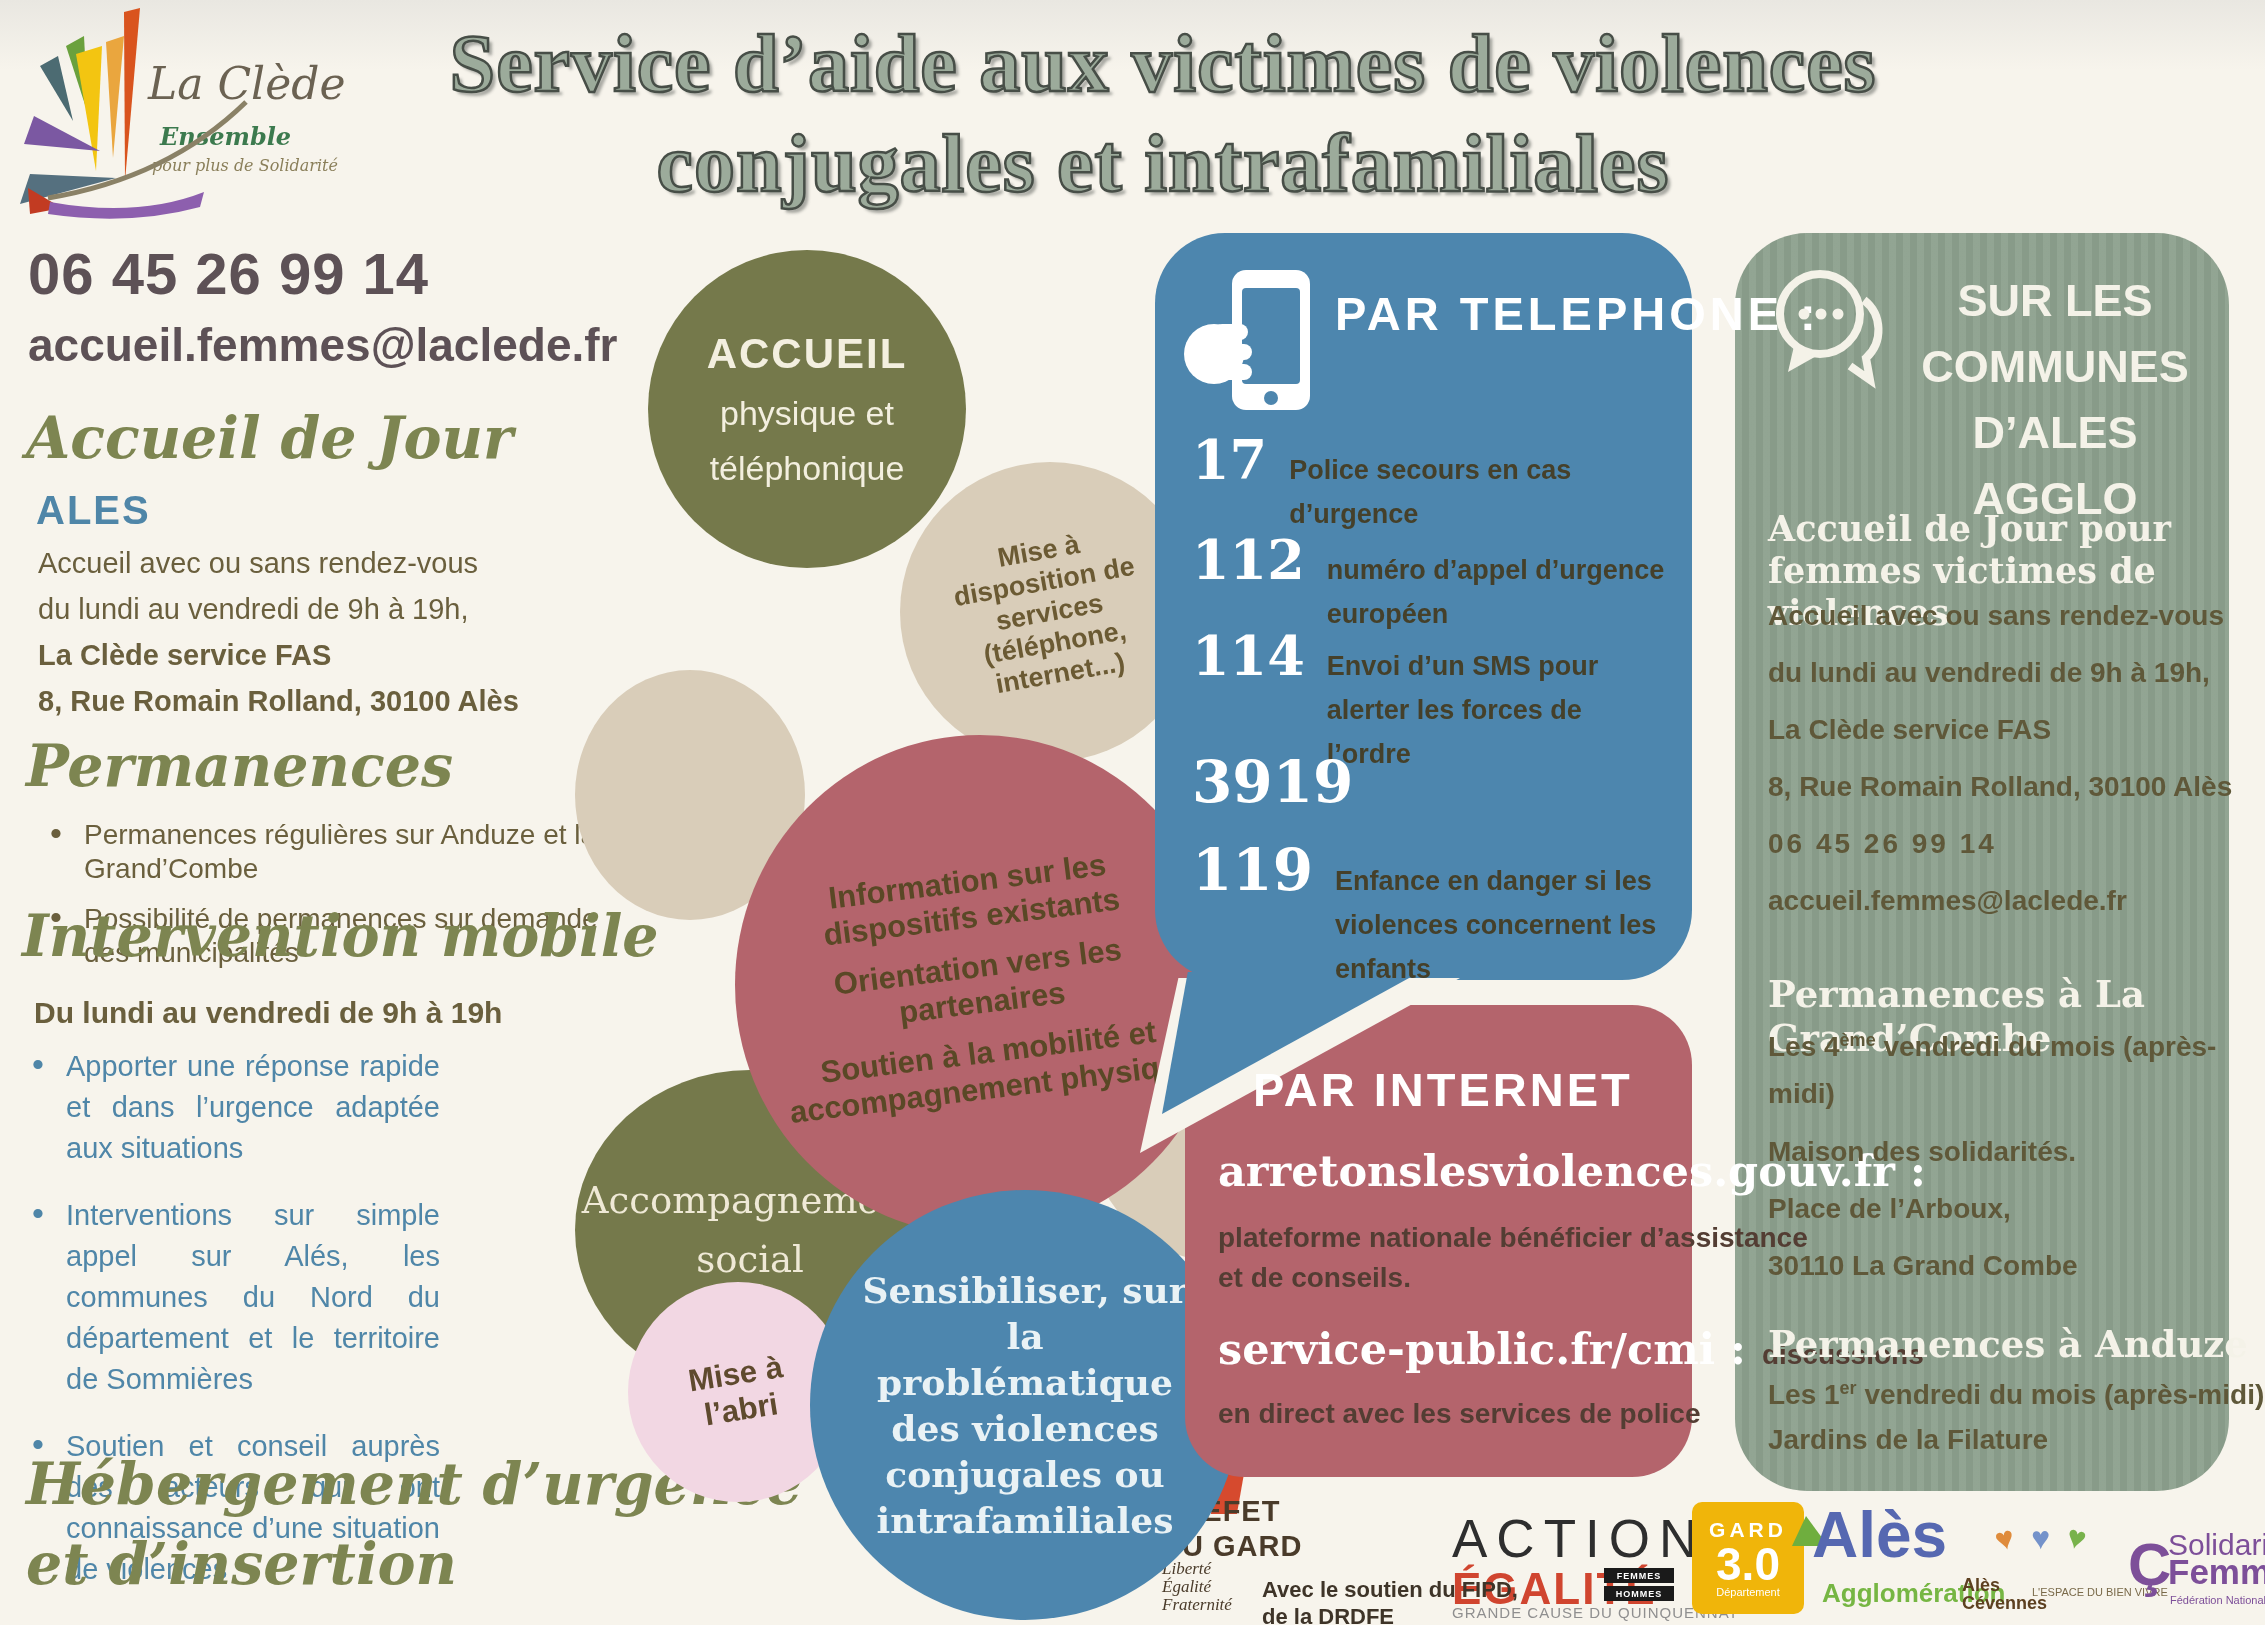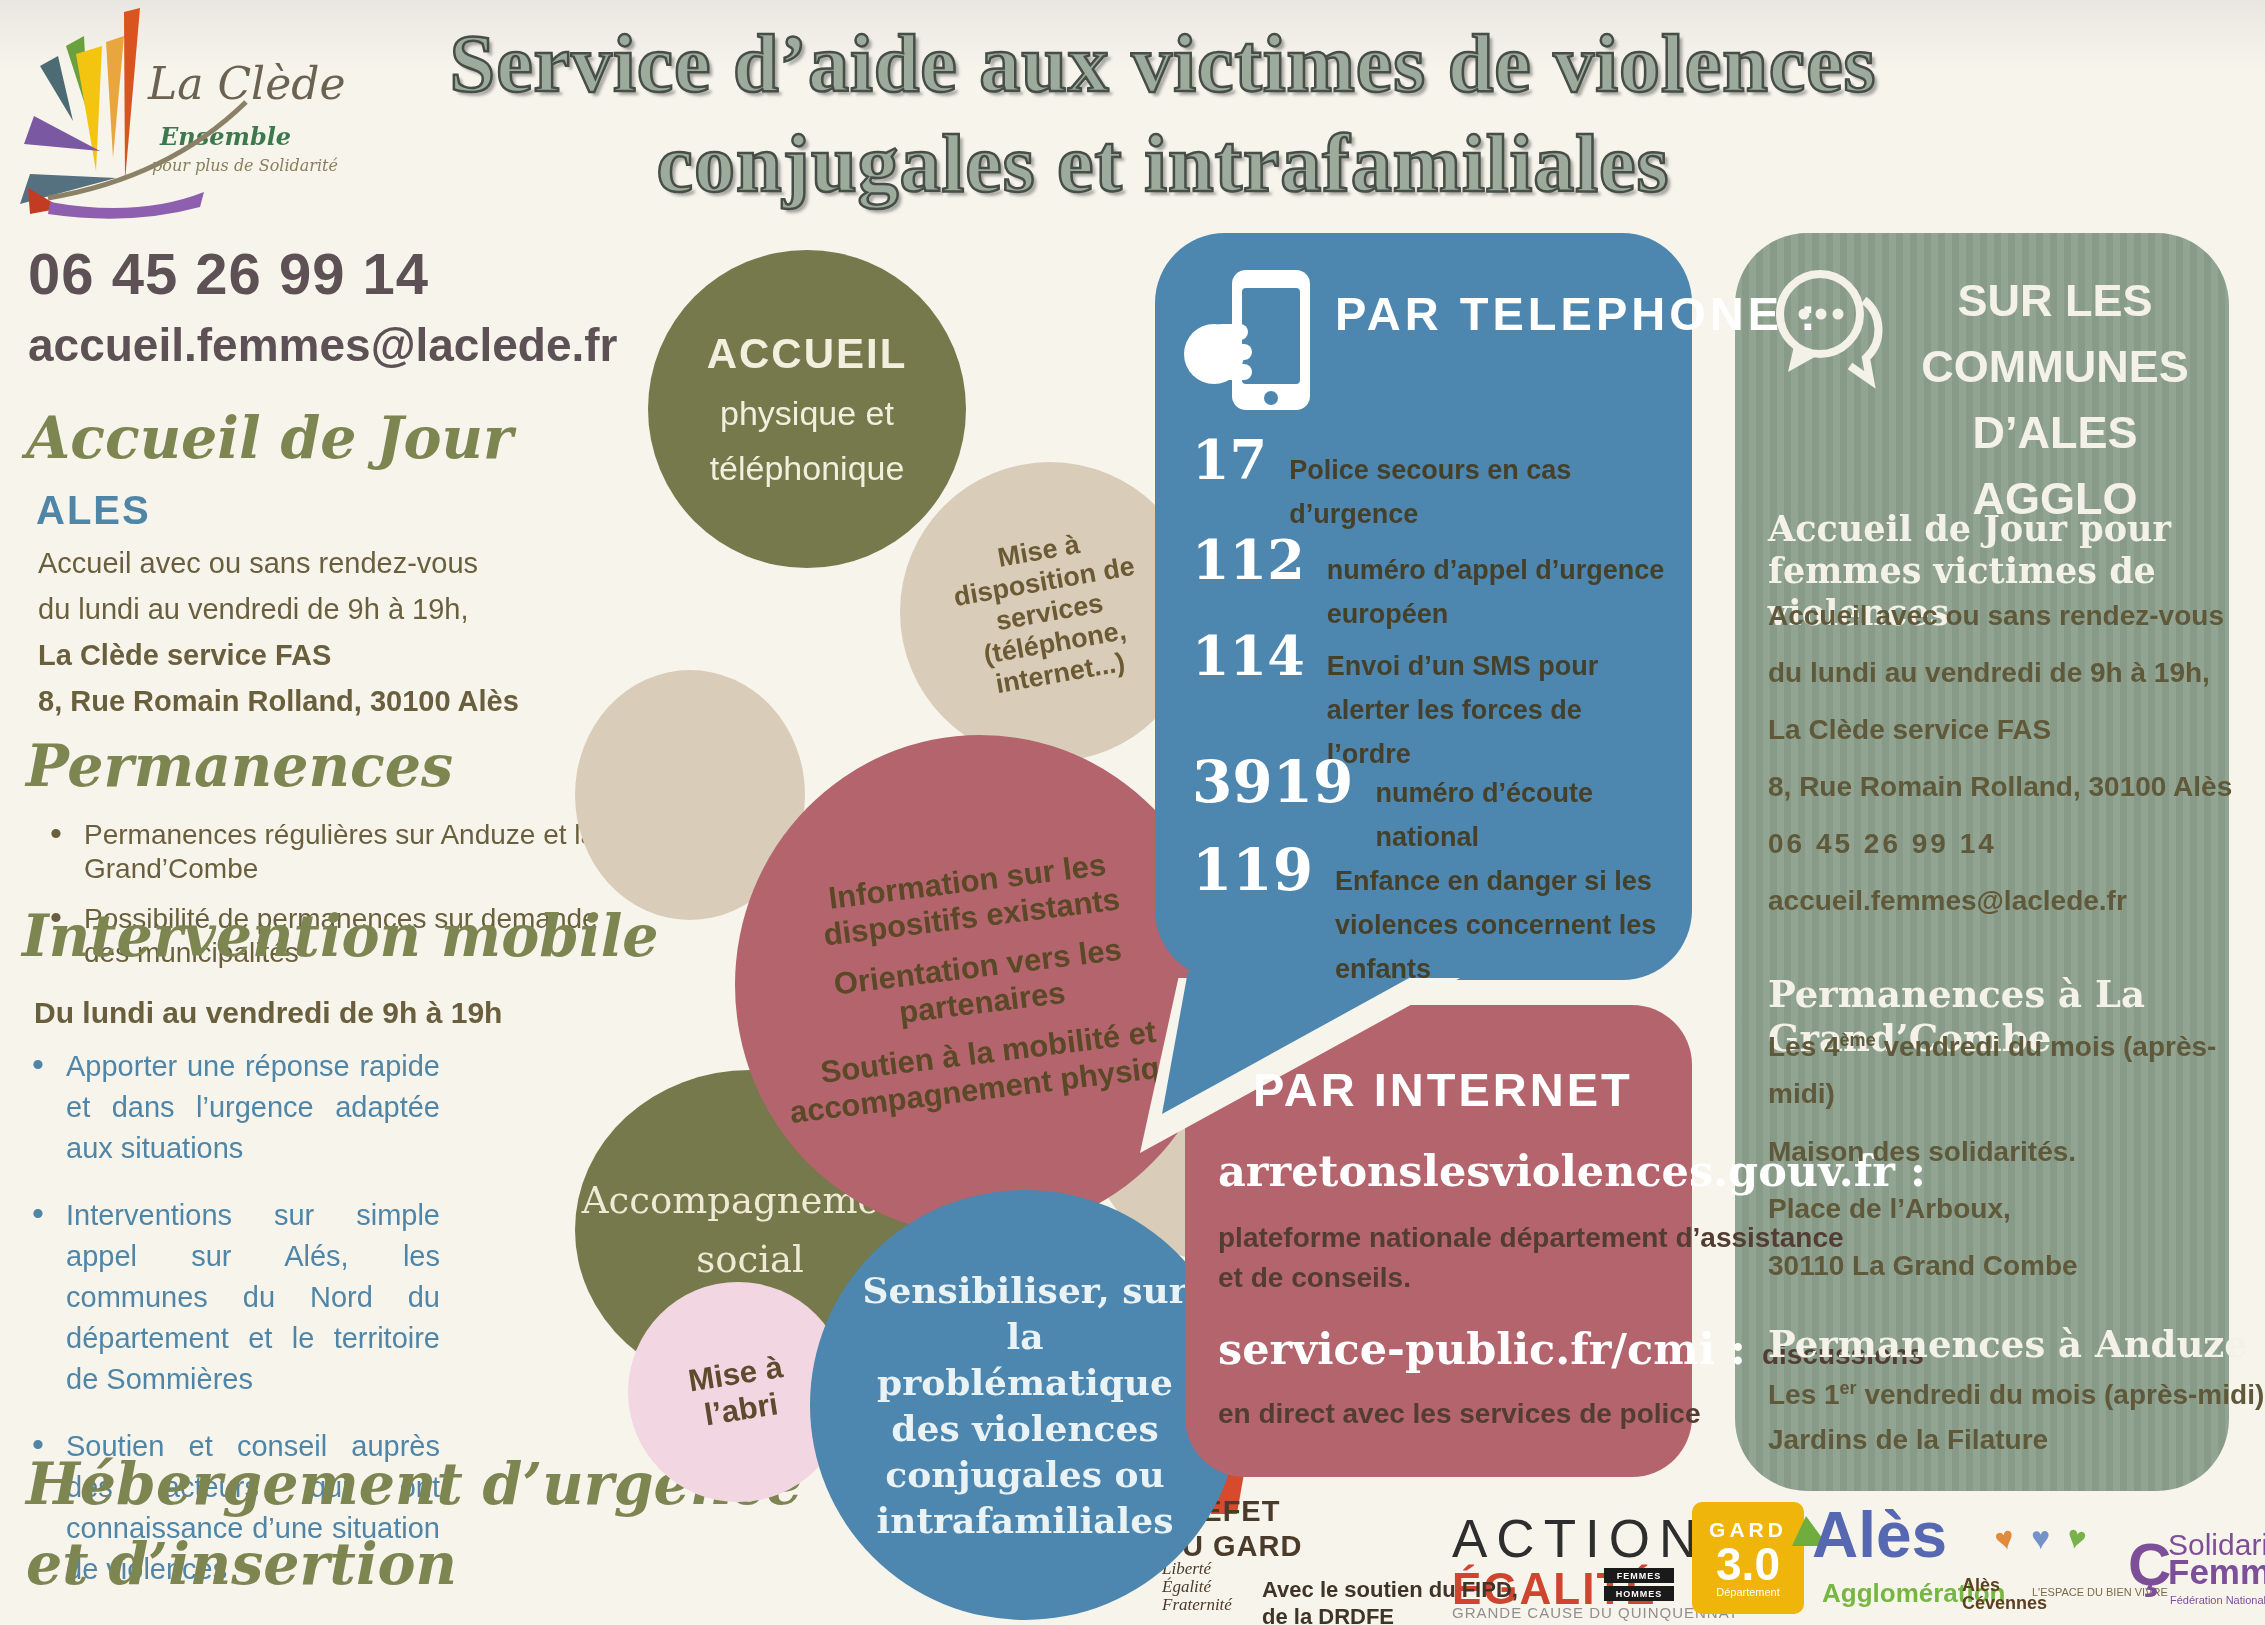--- a/index.html
+++ b/index.html
@@ -249,31 +249,30 @@
   <div class="tel-row" style="top:528px">
     <span class="tel-num" style="font-size:54px">112</span>
     <span class="tel-txt">numéro d’appel d’urgence européen</span>
   </div>
   <div class="tel-row" style="top:624px">
     <span class="tel-num" style="font-size:54px">114</span>
     <span class="tel-txt">Envoi d’un SMS pour alerter les forces de l’ordre</span>
   </div>
   <div class="tel-row" style="top:748px">
     <span class="tel-num" style="font-size:58px">3919</span>
-    <span class="tel-txt">numéro d’écoute national</span>
   </div>
   <div class="tel-row" style="top:836px">
     <span class="tel-num" style="font-size:58px">119</span>
     <span class="tel-txt">Enfance en danger si les violences concernent les enfants</span>
   </div>
 
   <div class="abs panel-net"></div>
   <div class="abs net-title">PAR INTERNET</div>
   <div class="abs net-url u1">arretonslesviolences.gouv.fr :</div>
-  <div class="abs net-desc d1a">plateforme nationale département d’assistance</div>
+  <div class="abs net-desc d1a">plateforme nationale bénéficier d’assistance</div>
   <div class="abs net-desc d1b">et de conseils.</div>
   <div class="abs u2row">
     <span class="net-url">service-public.fr/cmi :</span>
     <span class="net-desc">discussions</span>
   </div>
   <div class="abs net-desc d2b">en direct avec les services de police</div>
 
   <div class="abs panel-agg"></div>
   <svg class="abs" style="left:1768px;top:266px;z-index:9" width="135" height="130" viewBox="0 0 135 130">
     <circle cx="52" cy="48" r="40" fill="none" stroke="#f4f2e8" stroke-width="8"></circle>

